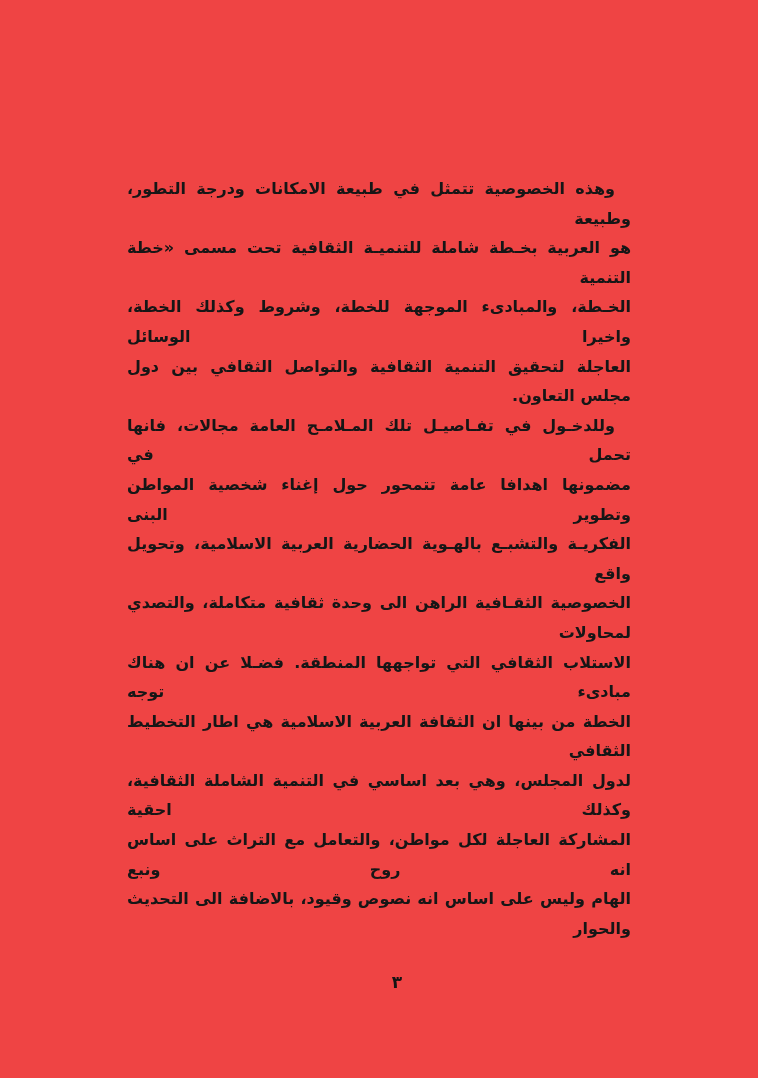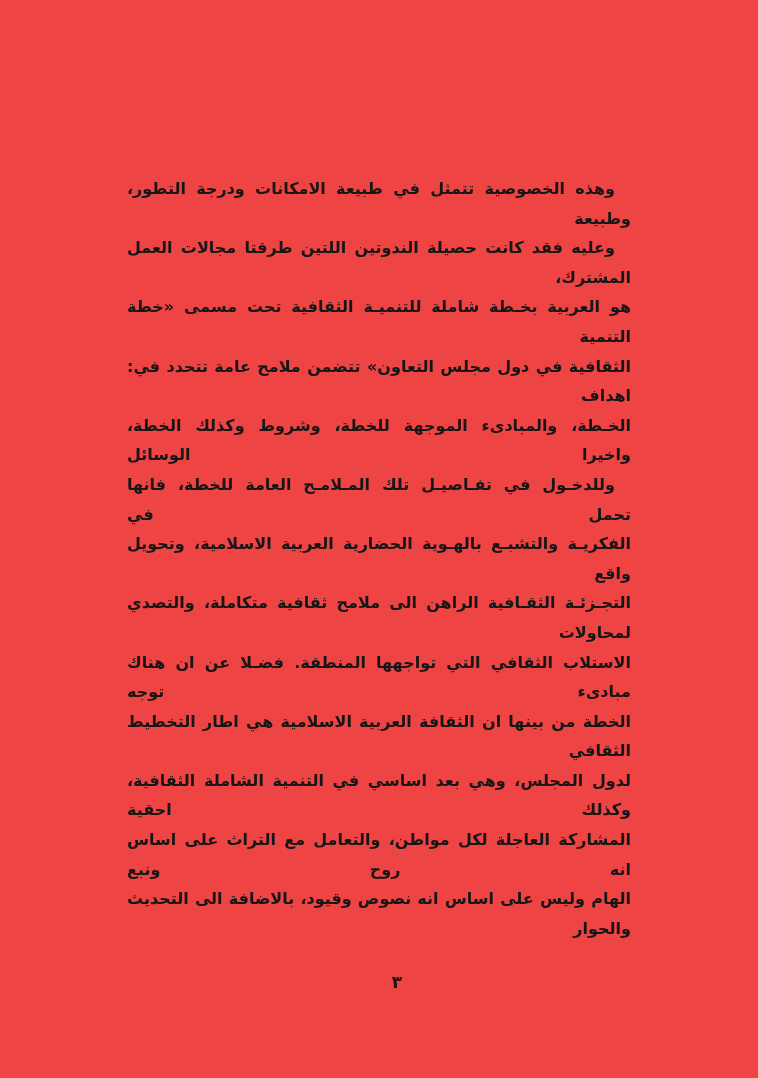--- a/index.html
+++ b/index.html
@@ -55,28 +55,28 @@
   }
 </style>
 </head>
 <body>
 
 <div class="page">
   <main class="text-block">
 
     <p class="tl ps">وهذه الخصوصية تتمثل في طبيعة الامكانات ودرجة التطور، وطبيعة</p>
 
-    <p class="tl ps">وعليه فقد كانت حصيلة الندوتين اللتين طرقتا مجالات العمل المشترك،</p>
     <p class="tl">هو العربية بخـطة شاملة للتنميـة الثقافية تحت مسمى «خطة التنمية</p>
-    <p class="tl">الثقافية في دول مجلس التعاون» تتضمن ملامح عامة تتحدد في: اهداف</p>
     <p class="tl">الخـطة، والمبادىء الموجهة للخطة، وشروط وكذلك الخطة، واخيرا الوسائل</p>
+    <p class="tl pe">العاجلة لتحقيق التنمية الثقافية والتواصل الثقافي بين دول مجلس التعاون.</p>
 
-    <p class="tl ps">وللدخـول في تفـاصيـل تلك المـلامـح العامة للخطة، فانها تحمل في</p>
+    <p class="tl ps">وللدخـول في تفـاصيـل تلك المـلامـح العامة مجالات، فانها تحمل في</p>
+    <p class="tl">مضمونها اهدافا عامة تتمحور حول إغناء شخصية المواطن وتطوير البنى</p>
     <p class="tl">الفكريـة والتشبـع بالهـوية الحضارية العربية الاسلامية، وتحويل واقع</p>
-    <p class="tl">التجـزئـة الثقـافية الراهن الى ملامح ثقافية متكاملة، والتصدي لمحاولات</p>
+    <p class="tl">الخصوصية الثقـافية الراهن الى وحدة ثقافية متكاملة، والتصدي لمحاولات</p>
     <p class="tl">الاستلاب الثقافي التي تواجهها المنطقة. فضـلا عن ان هناك مبادىء توجه</p>
     <p class="tl">الخطة من بينها ان الثقافة العربية الاسلامية هي اطار التخطيط الثقافي</p>
     <p class="tl">لدول المجلس، وهي بعد اساسي في التنمية الشاملة الثقافية، وكذلك احقية</p>
     <p class="tl">المشاركة العاجلة لكل مواطن، والتعامل مع التراث على اساس انه روح ونبع</p>
     <p class="tl">الهام وليس على اساس انه نصوص وقيود، بالاضافة الى التحديث والحوار</p>
 
   </main>
   <footer class="page-num">٣</footer>
 </div>
 

